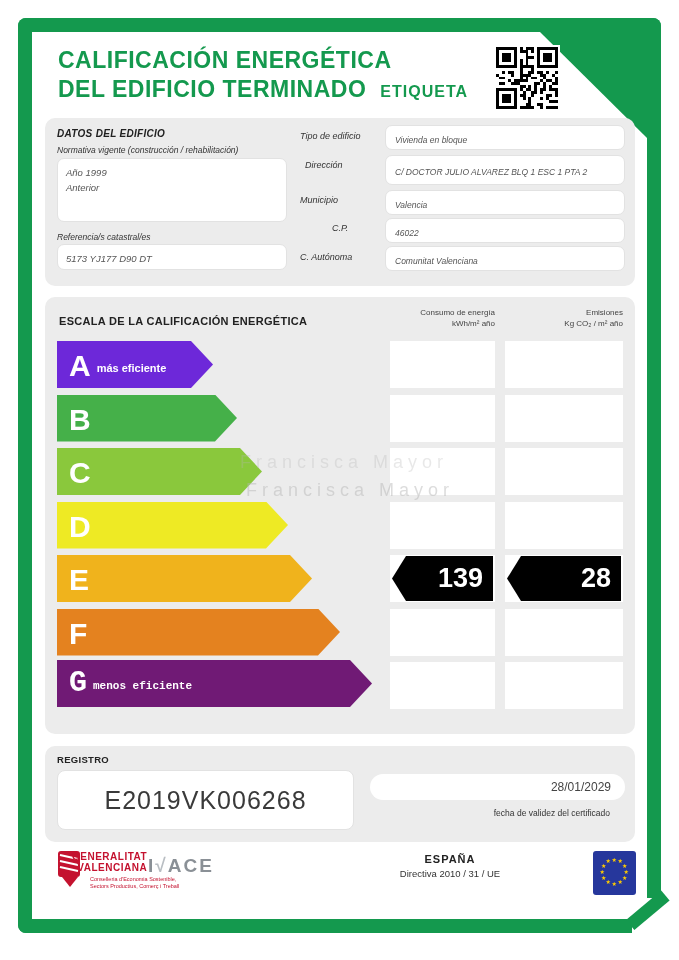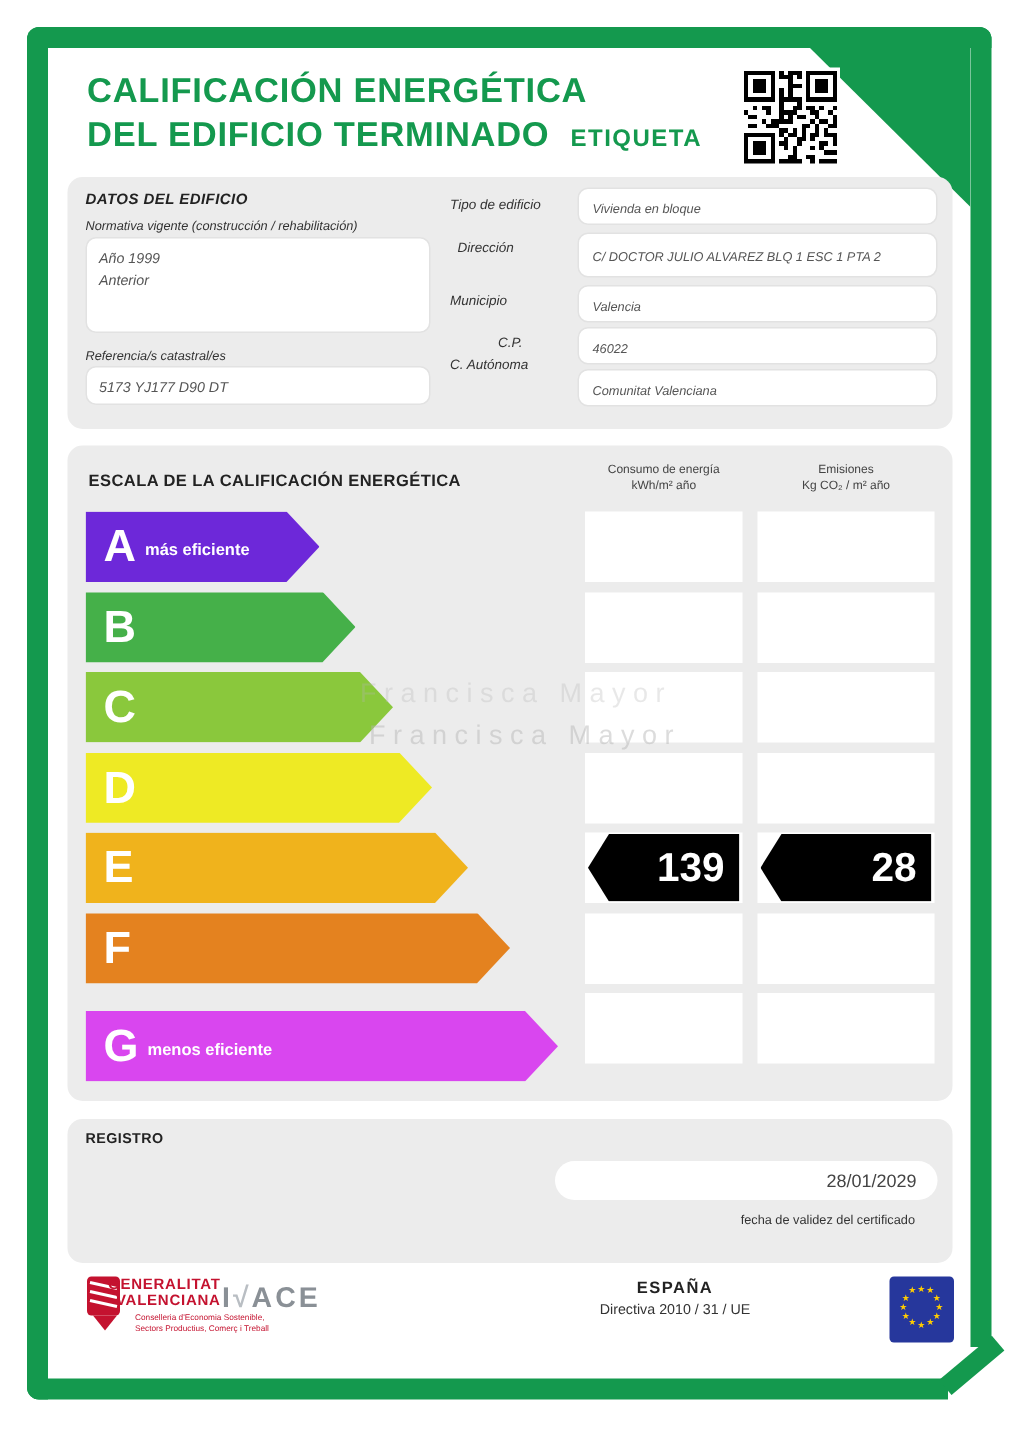--- a/index.html
+++ b/index.html
@@ -17,21 +17,21 @@
          font-size:23px;line-height:29px;letter-spacing:.5px;}
   .title .tag{font-size:16px;letter-spacing:1px;margin-left:14px;}
   .qr{position:absolute;left:494px;top:45px;width:66px;height:66px;background:#fff;padding:2px;box-sizing:border-box;}
   
   .panel{position:absolute;left:45px;width:590px;background:#ececec;border-radius:10px;}
   .wbox{position:absolute;background:#fff;border:1px solid #e2e2e2;border-radius:7px;box-sizing:border-box;}
   .lbl{position:absolute;font-size:8.5px;color:#333;}
   .lbl-b{position:absolute;font-size:10px;font-weight:bold;color:#222;letter-spacing:.3px;}
   .val{font-size:9.5px;color:#555;}
   
-  .colhead{position:absolute;font-size:8px;color:#444;text-align:center;line-height:11px;}
+  .colhead{position:absolute;font-size:8px;color:#444;text-align:right;line-height:11px;}
   .cell{position:absolute;height:47px;background:#fff;}
   .bar{position:absolute;left:12px;height:47px;line-height:47px;color:#fff;white-space:nowrap;
        clip-path:polygon(0 0,calc(100% - 22px) 0,100% 50%,calc(100% - 22px) 100%,0 100%);}
   .bar-letter{font-size:30px;font-weight:bold;padding-left:12px;vertical-align:middle;}
   .bar-suffix{font-size:11px;font-weight:bold;margin-left:6px;vertical-align:middle;position:relative;top:3px;}
   .val-arrow{position:absolute;height:45px;background:#000;color:#fff;font-size:27px;font-weight:bold;
              line-height:45px;text-align:right;padding-right:10px;box-sizing:border-box;
              clip-path:polygon(14px 0,100% 0,100% 100%,14px 100%,0 50%);}
   
   .reg-number{position:absolute;left:12px;top:24px;width:295px;height:58px;background:#fff;
@@ -214,21 +214,21 @@
     </div>
     <div id="building-fields">
         <div class="lbl" style="left: 255px; top: 13px; font-size: 9px;">Tipo de edificio</div>
         <div class="wbox" style="left: 340px; top: 7px; width: 240px; height: 25px; line-height: 23px; padding-left: 9px; overflow: hidden;"><span class="val" style="font-size: 8.5px;">Vivienda en bloque</span></div>
         <div class="lbl" style="left: 244px; top: 42px; font-size: 9px; margin-left: 16px;">Dirección</div>
         <div class="wbox" style="left: 340px; top: 37px; width: 240px; height: 30px; line-height: 28px; padding-left: 9px; overflow: hidden;"><span class="val" style="font-size: 8.5px;">C/ DOCTOR JULIO ALVAREZ BLQ 1 ESC 1 PTA 2</span></div>
         <div class="lbl" style="left: 255px; top: 77px; font-size: 9px;">Municipio</div>
         <div class="wbox" style="left: 340px; top: 72px; width: 240px; height: 25px; line-height: 23px; padding-left: 9px; overflow: hidden;"><span class="val" style="font-size: 8.5px;">Valencia</span></div>
         <div class="lbl" style="left: 255px; top: 105px; font-size: 9px; margin-left: 32px;">C.P.</div>
         <div class="wbox" style="left: 340px; top: 100px; width: 240px; height: 25px; line-height: 23px; padding-left: 9px; overflow: hidden;"><span class="val" style="font-size: 8.5px;">46022</span></div>
-        <div class="lbl" style="left: 255px; top: 120px; font-size: 9px;">C. Autónoma</div>
+        <div class="lbl" style="left: 255px; top: 134px; font-size: 9px;">C. Autónoma</div>
         <div class="wbox" style="left: 340px; top: 128px; width: 240px; height: 25px; line-height: 23px; padding-left: 9px; overflow: hidden;"><span class="val" style="font-size: 8.5px;">Comunitat Valenciana</span></div>
       </div>
   </div>
 
   <div class="panel" style="top:297px;height:437px;">
     <div class="lbl-b" style="left:14px;top:18px;font-size:11px;">ESCALA DE LA CALIFICACIÓN ENERGÉTICA</div>
     <div class="colhead" style="left:345px;top:10px;width:105px;">
       <div>Consumo de energía</div>
       <div>kWh/m² año</div>
     </div>
@@ -250,28 +250,29 @@
         <div class="cell" style="top: 204.5px; left: 460px; width: 118px;"></div>
         <div class="bar" style="top: 204.5px; width: 231px; background: rgb(238, 234, 36);"><span class="bar-letter">D</span></div>
         <div class="cell" style="top: 258px; left: 345px; width: 105px;"></div>
         <div class="cell" style="top: 258px; left: 460px; width: 118px;"></div>
         <div class="bar" style="top: 258px; width: 255px; background: rgb(240, 179, 28);"><span class="bar-letter">E</span></div>
         <div class="cell" style="top: 311.5px; left: 345px; width: 105px;"></div>
         <div class="cell" style="top: 311.5px; left: 460px; width: 118px;"></div>
         <div class="bar" style="top: 311.5px; width: 283px; background: rgb(228, 130, 31);"><span class="bar-letter">F</span></div>
         <div class="cell" style="top: 365px; left: 345px; width: 105px;"></div>
         <div class="cell" style="top: 365px; left: 460px; width: 118px;"></div>
-        <div class="bar" style="top: 377px; width: 315px; background: #d946ef;"><span class="bar-letter">G</span><span class="bar-suffix">menos eficiente</span></div>
+        <div class="bar" style="top: 363px; width: 315px; background: #701a75; font-family: Liberation Mono, monospace;"><span class="bar-letter">G</span><span class="bar-suffix">menos eficiente</span></div>
         <div class="val-arrow" style="top: 259px; left: 347px; width: 101px;">139</div>
         <div class="val-arrow" style="top: 259px; left: 462px; width: 114px;">28</div>
       </div>
   </div>
 
   <div class="panel" style="top:746px;height:96px;">
     <div class="lbl-b" style="left:12px;top:8px;font-size:9.5px;">REGISTRO</div>
+    <div class="reg-number">E2019VK006268</div>
     <div class="reg-date">28/01/2029</div>
     <div class="reg-caption">fecha de validez del certificado</div>
   </div>
 
   <svg class="abs" style="left:56px;top:849px;" width="28" height="40" viewBox="0 0 28 40">
     <rect x="2" y="2" width="22" height="26" rx="3" fill="#c4122f"></rect>
     <path d="M4 6 L22 10 M4 12 L22 16 M4 18 L22 22" stroke="#fff" stroke-width="2" fill="none"></path>
     <path d="M6 28 L14 38 L22 28 Z" fill="#c4122f"></path>
   </svg>
   <div class="gva-text">

